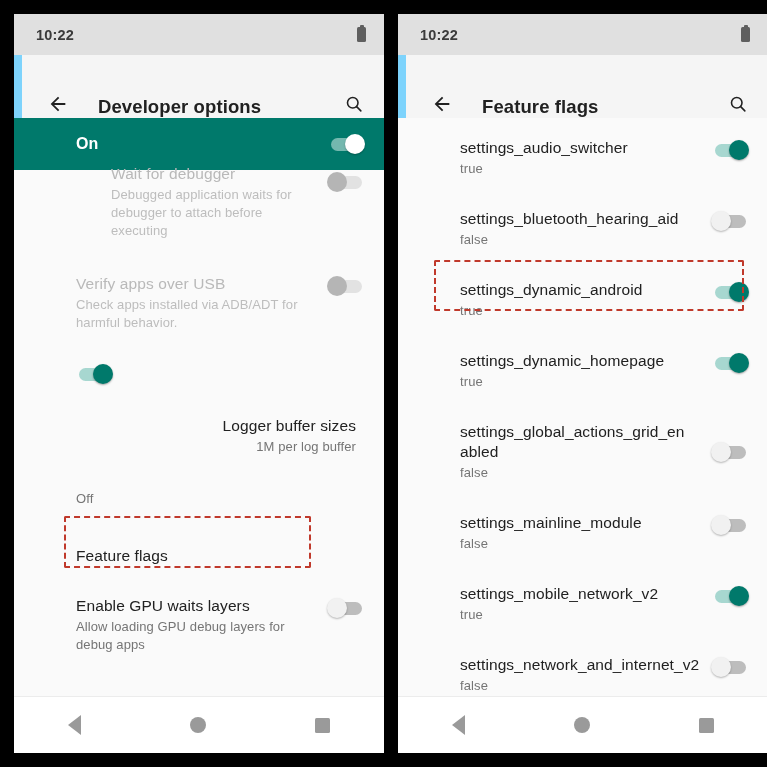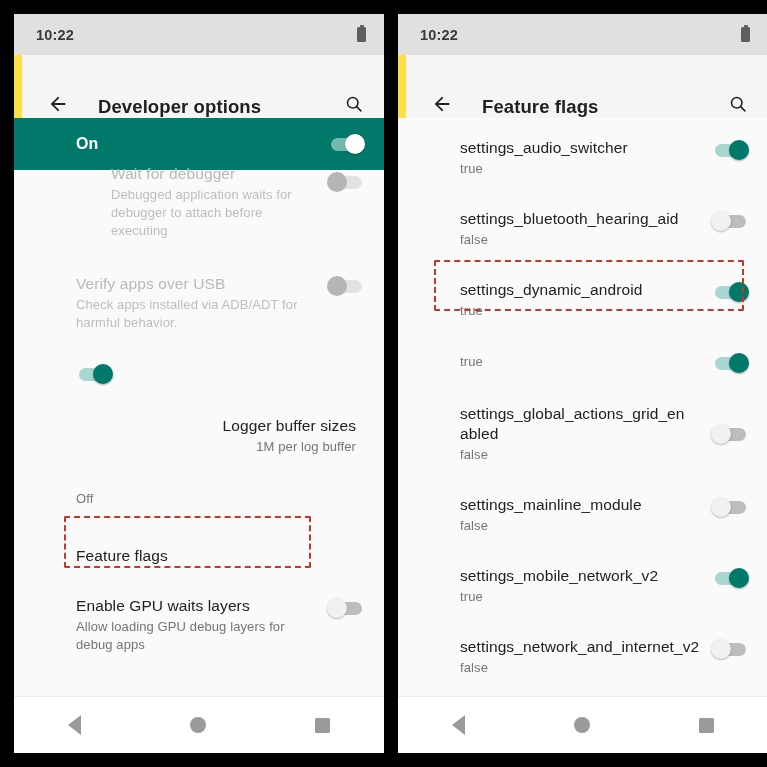--- a/index.html
+++ b/index.html
@@ -5,21 +5,21 @@
   html,body{margin:0;padding:0;}
   body{
     width:767px;height:767px;background:#000;overflow:hidden;
     font-family:"Liberation Sans","DejaVu Sans",sans-serif;
     -webkit-font-smoothing:antialiased;
   }
   .stage{position:relative;width:767px;height:767px;}
 
   .phone{
     position:absolute;top:14px;height:739px;width:370px;
-    background:#fde047;overflow:hidden;
+    background:#7dd3fc;overflow:hidden;
     display:flex;flex-direction:column;
   }
   .phone.left{left:14px;}
   .phone.right{left:398px;}
 
   
   .statusbar{
     height:41px;background:#e0e0e0;flex:0 0 auto;
     display:flex;align-items:center;justify-content:space-between;
     padding:0 18px 0 22px;box-sizing:border-box;
@@ -282,20 +282,21 @@
         <div class="ctrl">
           <div class="sw on">
             <div class="track"></div>
             <div class="thumb"></div>
           </div>
         </div>
       </div>
 
       <div class="row flagrow" style="padding-top:19px;">
         <div class="texts">
+          <div class="rtitle">settings_dynamic_homepage</div>
           <div class="rsub">true</div>
         </div>
         <div class="ctrl">
           <div class="sw on">
             <div class="track"></div>
             <div class="thumb"></div>
           </div>
         </div>
       </div>
 

